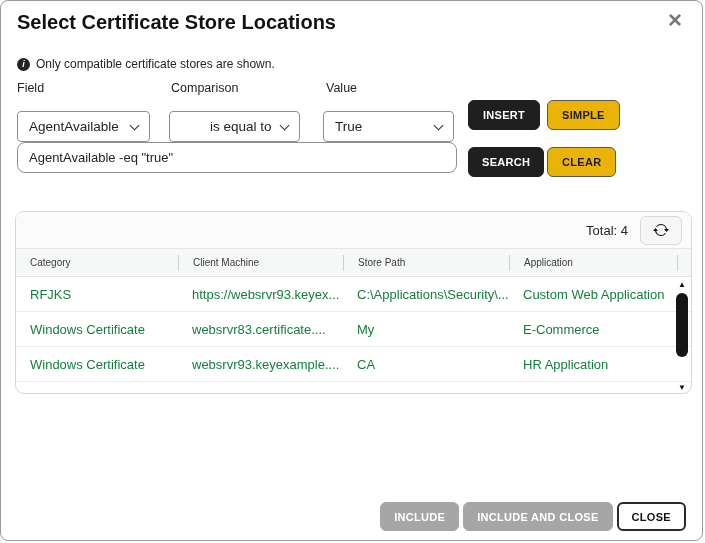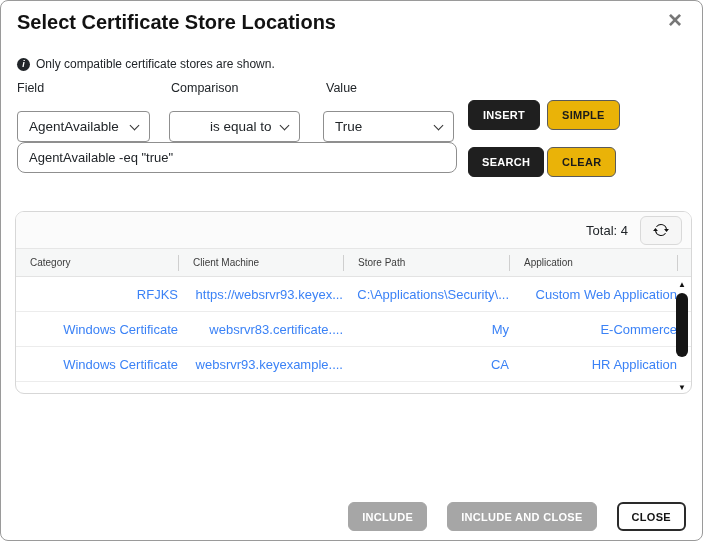--- a/index.html
+++ b/index.html
@@ -42,29 +42,29 @@
   .total { font-size:13px; color:#212529; }
   .refresh-btn { width:42px; height:29px; background:#f6f6f6; border:1px solid #d9d9d9;
     border-radius:6px; display:flex; align-items:center; justify-content:center; cursor:pointer; }
   .thead { display:grid; grid-template-columns:162px 165px 166px 168px 14px; height:28px;
     background:#f6f7f7; border-bottom:1px solid #e3e3e3; align-items:center; }
   .th { font-size:10px; color:#3c3c3c; padding-left:14px; border-left:1px solid #cfcfcf;
     height:16px; line-height:16px; overflow:hidden; white-space:nowrap; }
   .th:first-child { border-left:none; }
   .trow { display:grid; grid-template-columns:162px 165px 166px 168px 14px; height:35px;
     border-bottom:1px solid #ececec; align-items:center; background:#fff; }
-  .td { font-size:13px; color:#3b82f6; padding-left:14px; overflow:hidden; white-space:nowrap;text-align:right; }
+  .td { font-size:13px; color:#15803d; padding-left:14px; overflow:hidden; white-space:nowrap; }
 
   .vscroll { position:absolute; right:3px; top:69px; width:12px; height:111px; }
   .scroll-arrow { position:absolute; left:0; width:12px; text-align:center; font-size:8px;
     color:#101010; cursor:pointer; line-height:8px; }
   .scroll-thumb { position:absolute; left:0; top:12px; width:12px; height:64px;
     background:#151515; border-radius:7px; cursor:grab; }
 
-  .footer { position:absolute; right:16px; top:501px; display:flex; gap:20px; }
+  .footer { position:absolute; right:16px; top:501px; display:flex; gap:4px; }
   .fbtn { position:static; height:29px; }
   .btn-gray { background:#a6a6a6; color:#fff; border:1px solid #a6a6a6; }
   .btn-close { background:#fff; color:#141414; border:2px solid #2a2a2a; }
   .pad-sm { padding:12px 13px; }
   .pad-md { padding:12px 14px; }
 </style>
 </head>
 <body>
 
 <div class="dialog">

